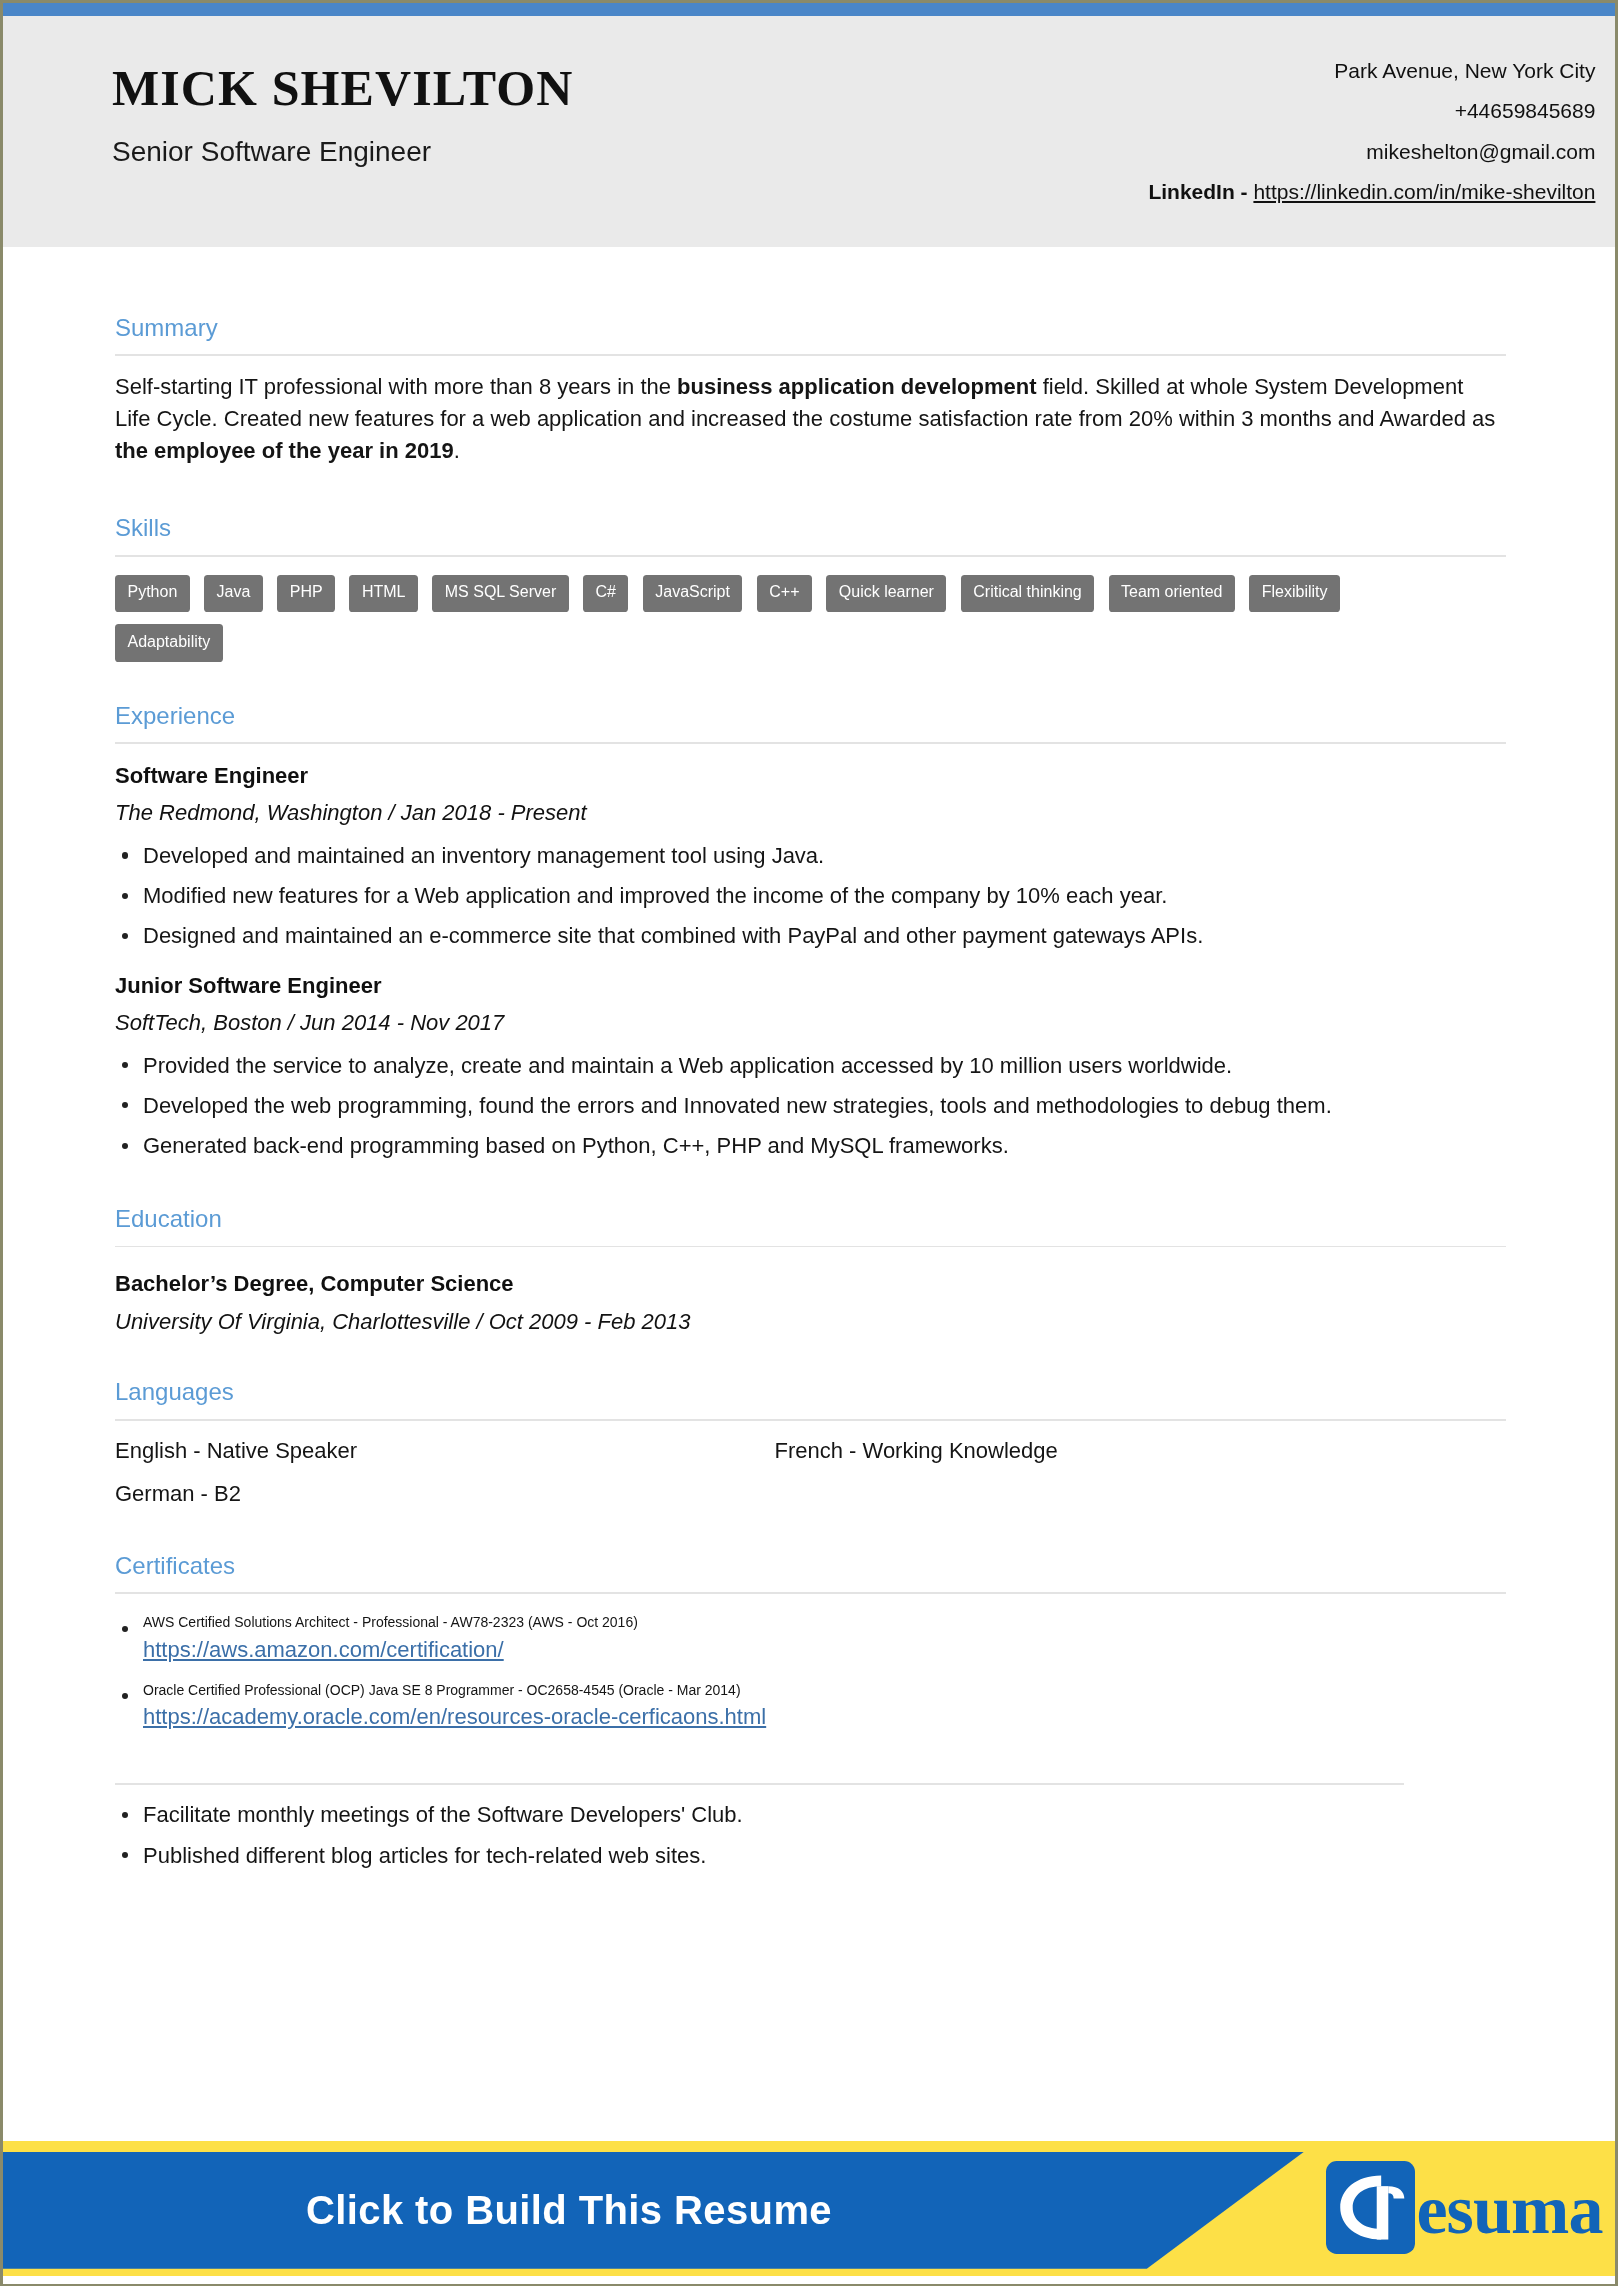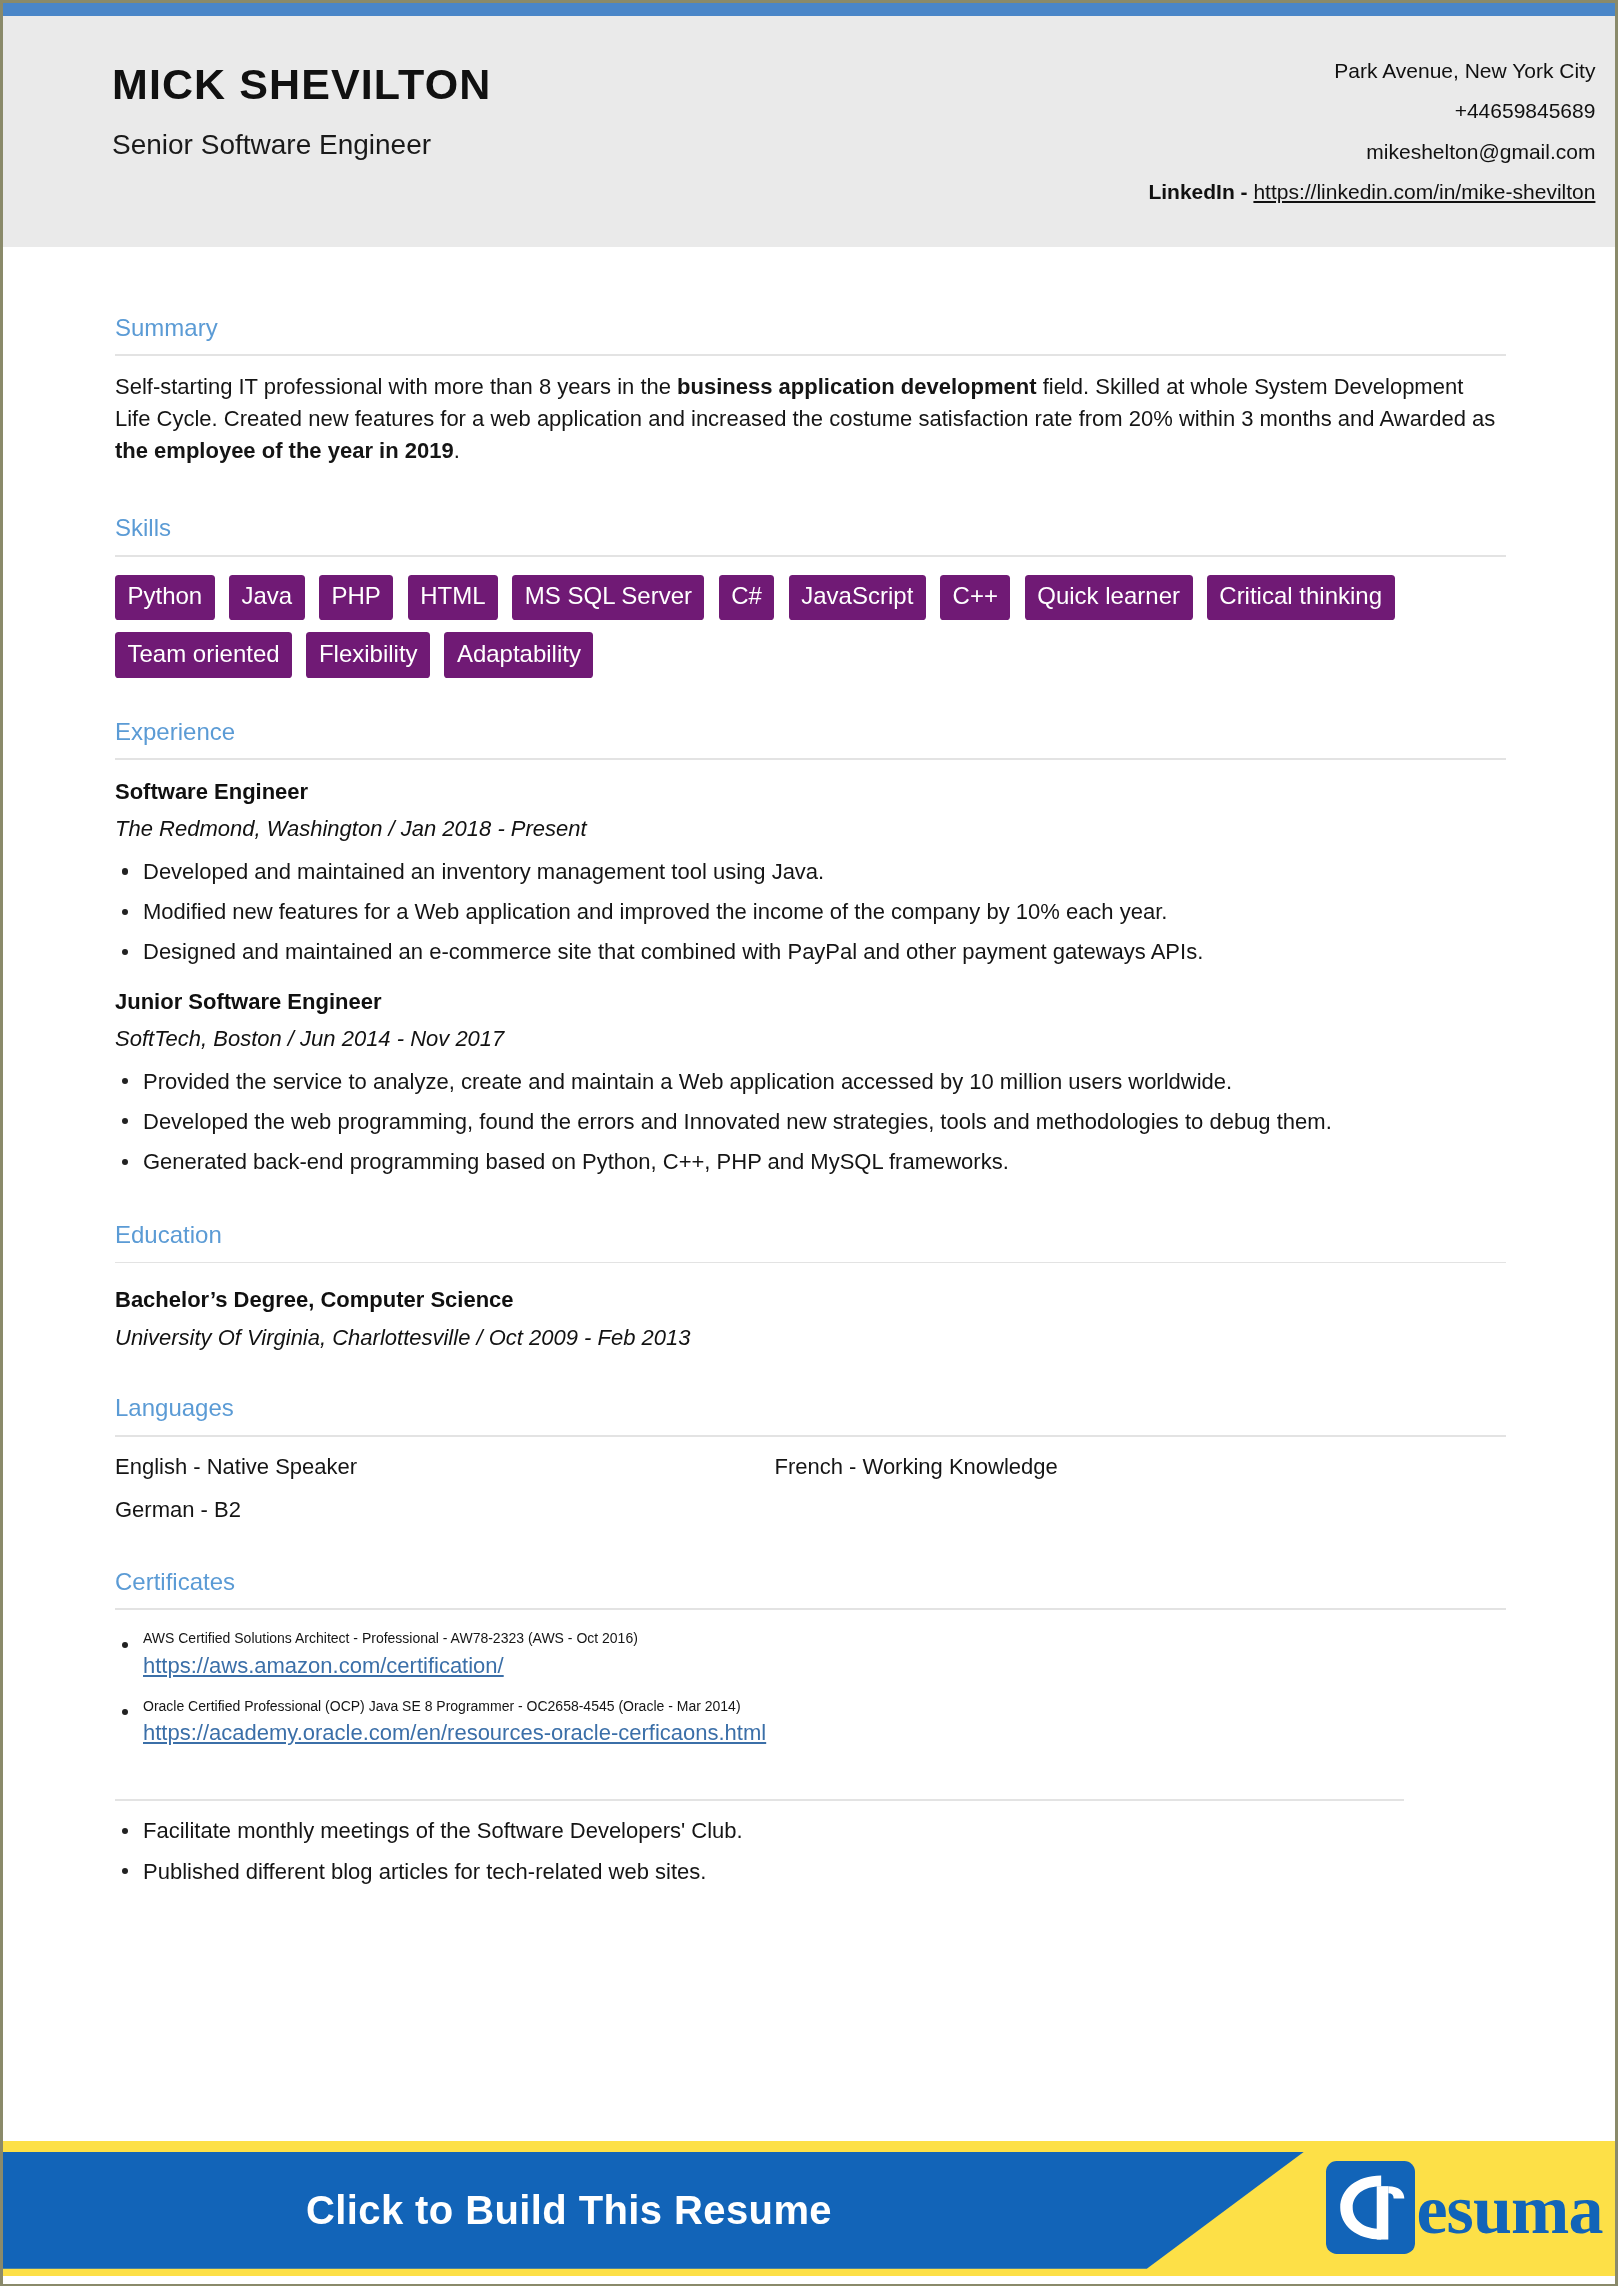--- a/index.html
+++ b/index.html
@@ -38,25 +38,26 @@
     background: #eaeaea;
     display: flex;
     align-items: flex-start;
     justify-content: space-between;
     padding: 37px 19.6px 0 109px;
   }
 
   .identity { padding-top: 9px; }
 
   .full-name {
-    font-size: 43px;
+    font-size: 50px;
     font-weight: bold;
     letter-spacing: 1.1px;
     color: #111111;
     line-height: 1.05;
+    font-family: Liberation Serif, serif;
   }
 
   .job-title {
     font-size: 28px;
     color: #1a1a1a;
     margin-top: 23px;
     line-height: 1.1;
   }
 
   .contact-block {
@@ -122,23 +123,23 @@
 
   .chips {
     display: flex;
     flex-wrap: wrap;
     gap: 12.5px 14.3px;
     margin-top: 18px;
     max-width: 1310px;
   }
 
   .chip {
-    background: #701a75;
+    background: #737373;
     color: #ffffff;
-    font-size: 24px;
+    font-size: 16px;
     line-height: 1;
     padding: 9.8px 12.5px 11.6px 12.5px;
     border-radius: 3.6px;
     white-space: nowrap;
   }
 
   
   #experience-section { padding-top: 42px; }
 
   .job { margin-top: 21.4px; }

